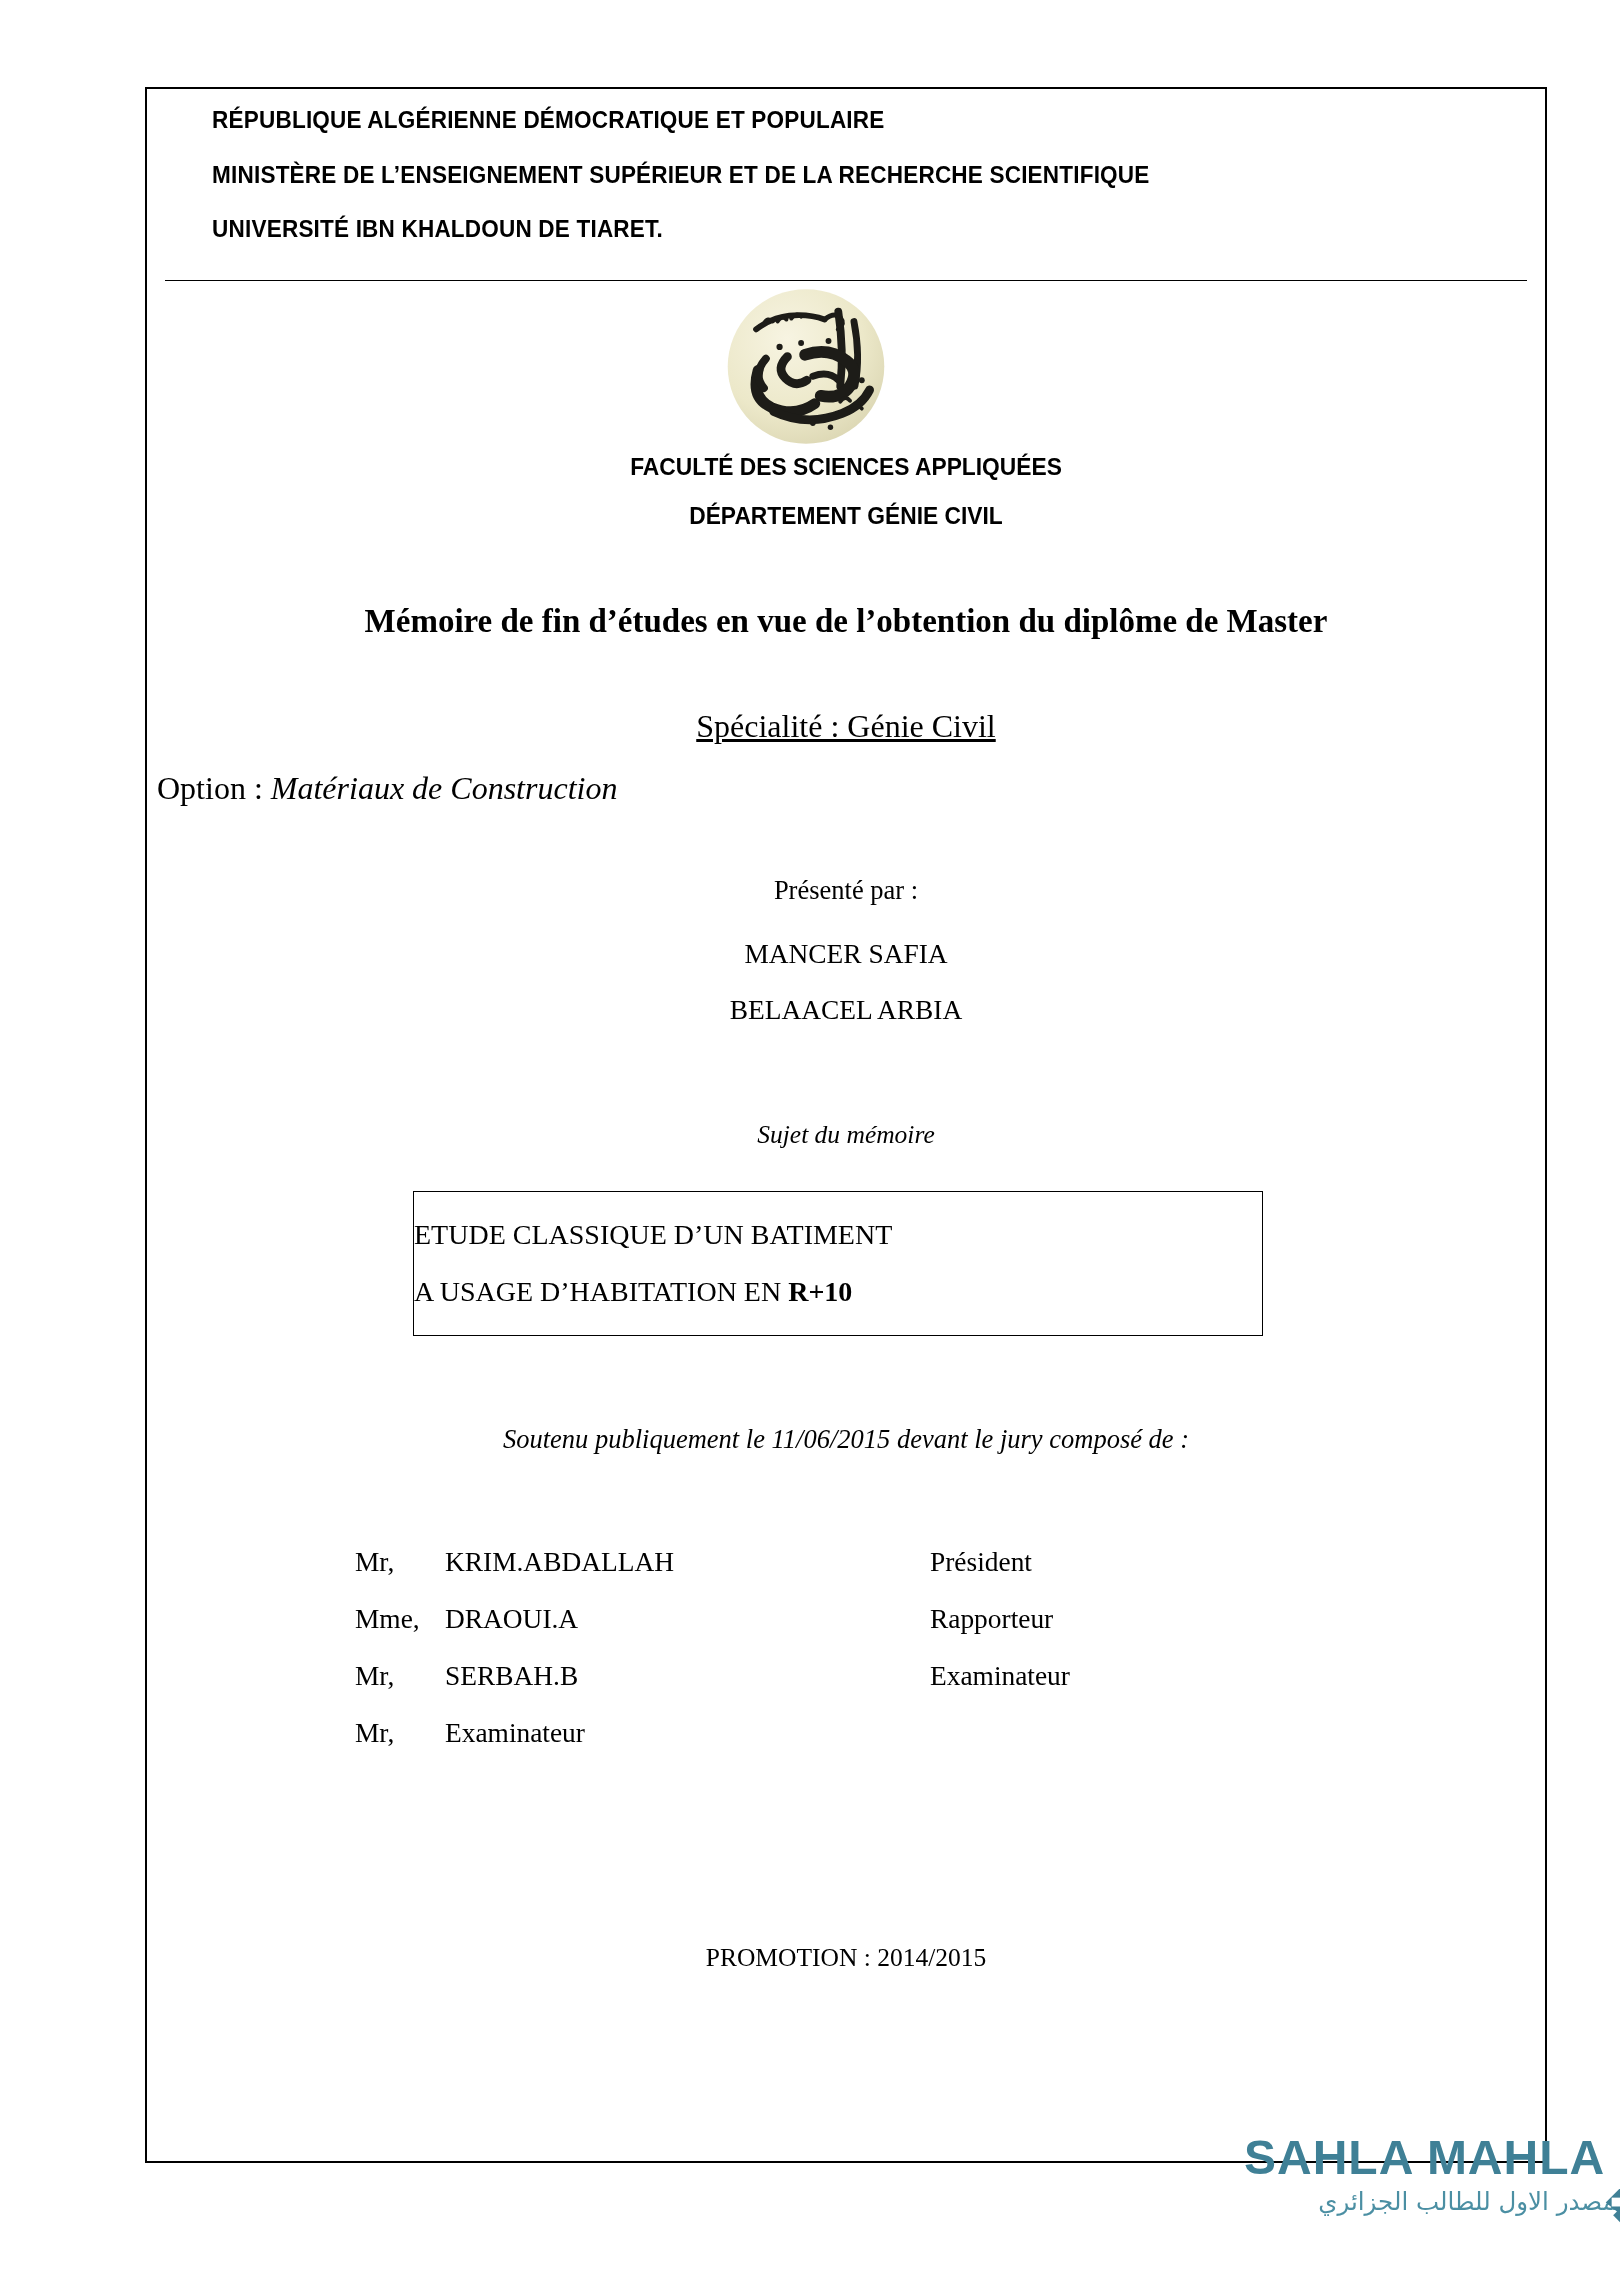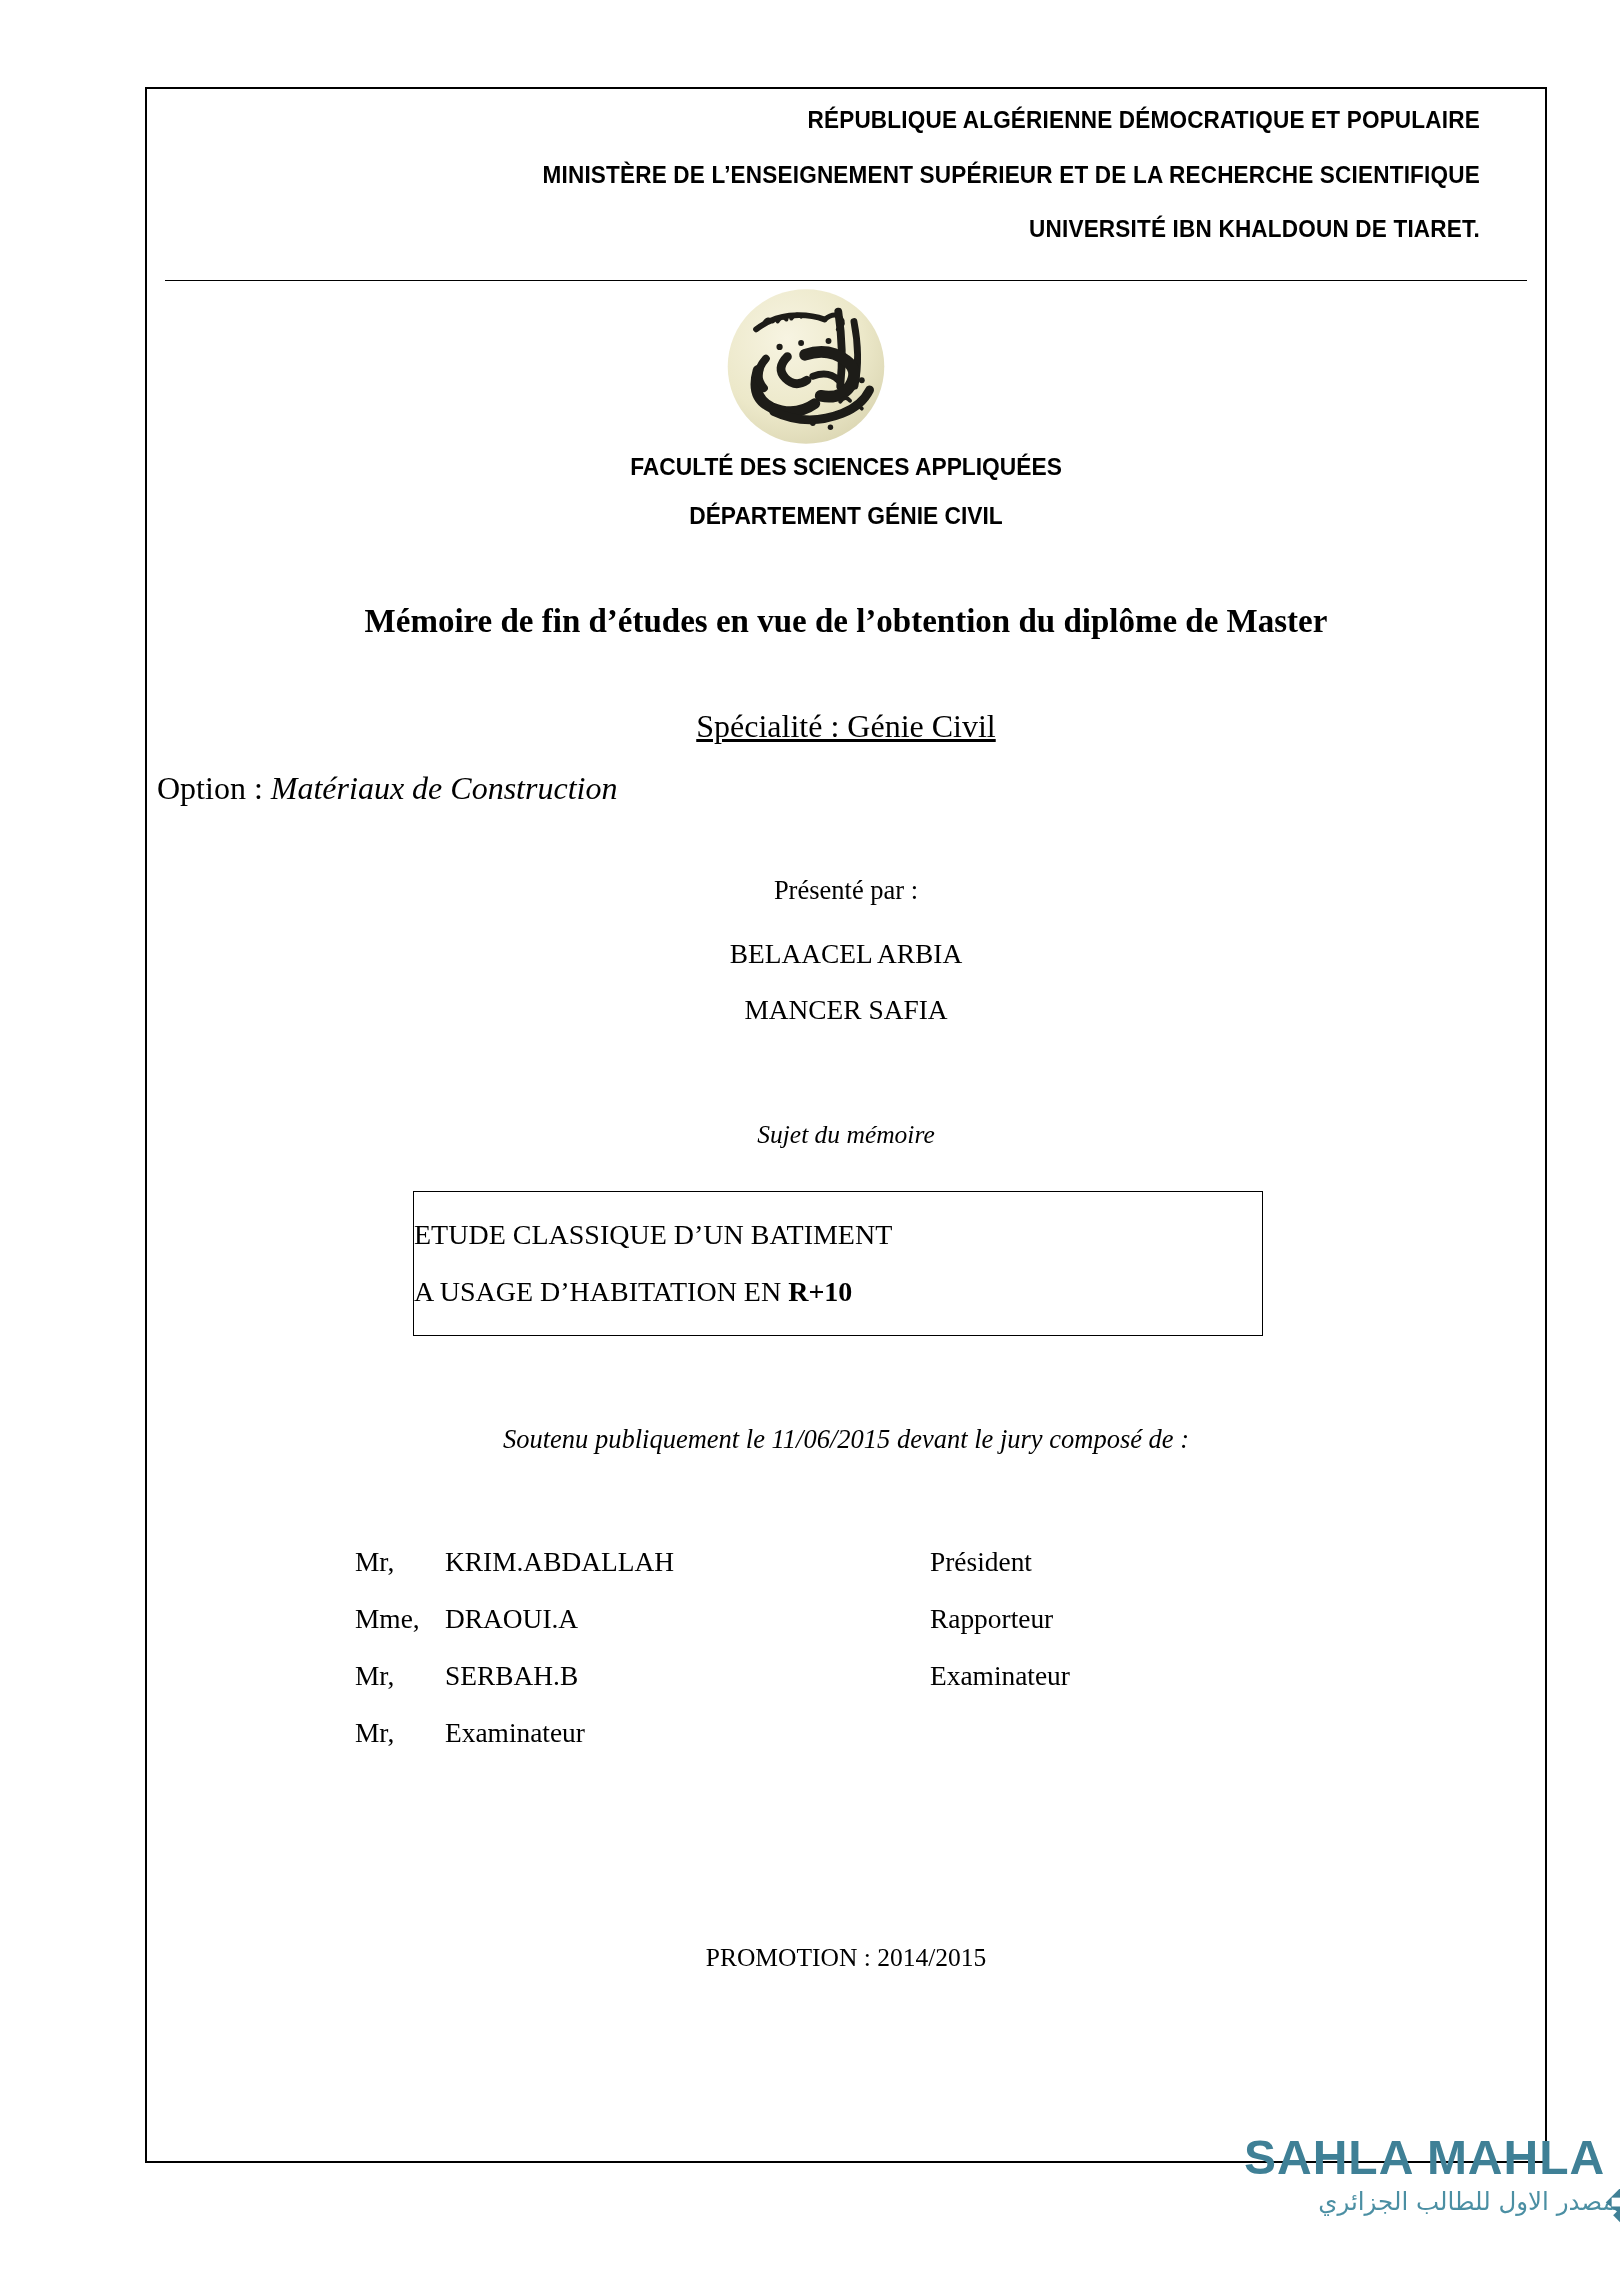--- a/index.html
+++ b/index.html
@@ -26,21 +26,21 @@
     border: 2.9px double #000000;
     box-sizing: border-box;
   }
 
   
   #header-block {
     position: absolute;
     left: 157px;
     top: 108px;
     width: 1378px;
-    text-align: right;
+    text-align: left;
   }
   .header-line {
     font-family: "Liberation Sans Narrow", "Liberation Sans", sans-serif;
     font-weight: bold;
     font-size: 24.5px;
     letter-spacing: 0.2px;
     line-height: 1.0;
     margin: 0 0 30px 0;
     white-space: nowrap;
     transform: scaleX(0.92);
@@ -328,22 +328,22 @@
 
 <div id="specialty">Spécialité : Génie Civil</div>
 
 <div id="option">
   <span>Option : </span><span class="italic">Matériaux de Construction</span>
 </div>
 
 <div id="presented-by">Présenté par :</div>
 
 <div id="authors">
+  <div class="author-line">MANCER SAFIA</div>
   <div class="author-line">BELAACEL ARBIA</div>
-  <div class="author-line">MANCER SAFIA</div>
 </div>
 
 <div id="subject-label">Sujet du mémoire</div>
 
 <div id="subject-box">
   <div class="subject-line">ETUDE CLASSIQUE D’UN BATIMENT</div>
   <div class="subject-line">
     <span>A USAGE D’HABITATION EN </span><b>R+10</b>
   </div>
 </div>

